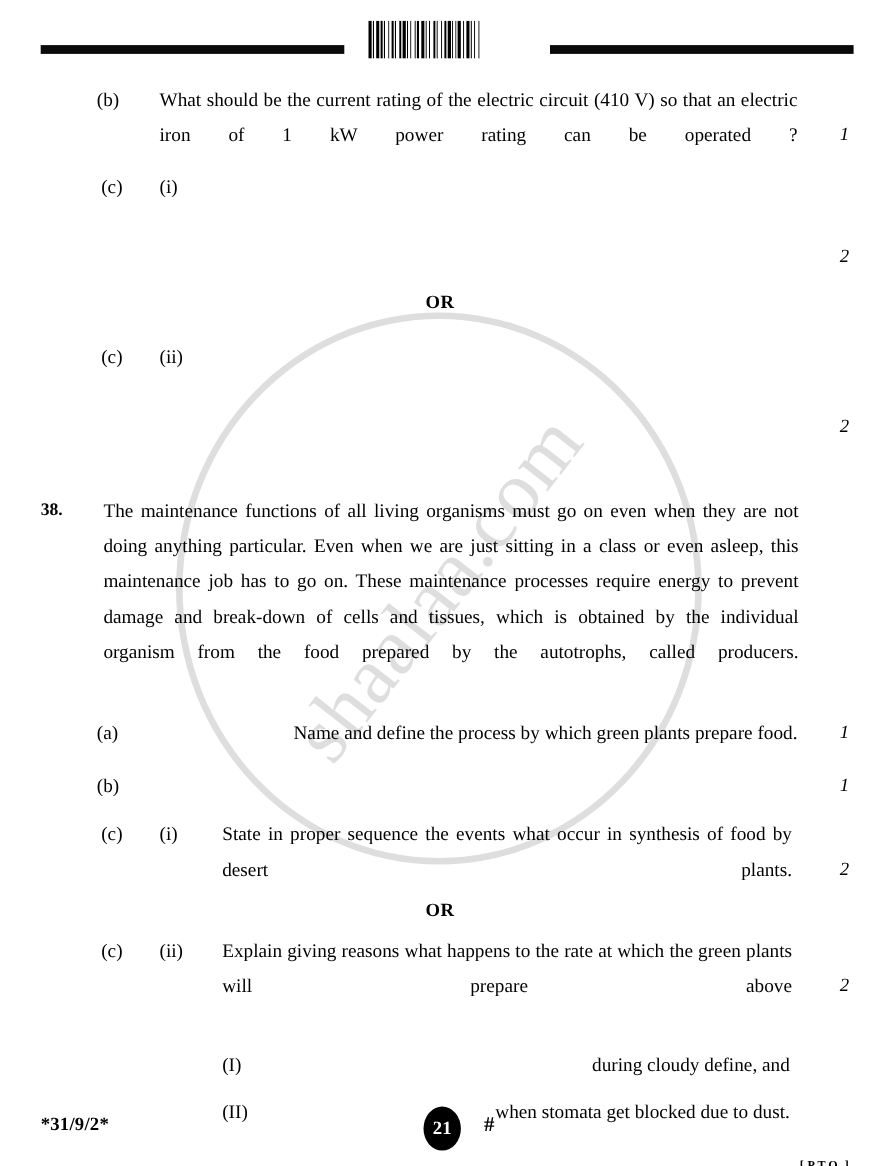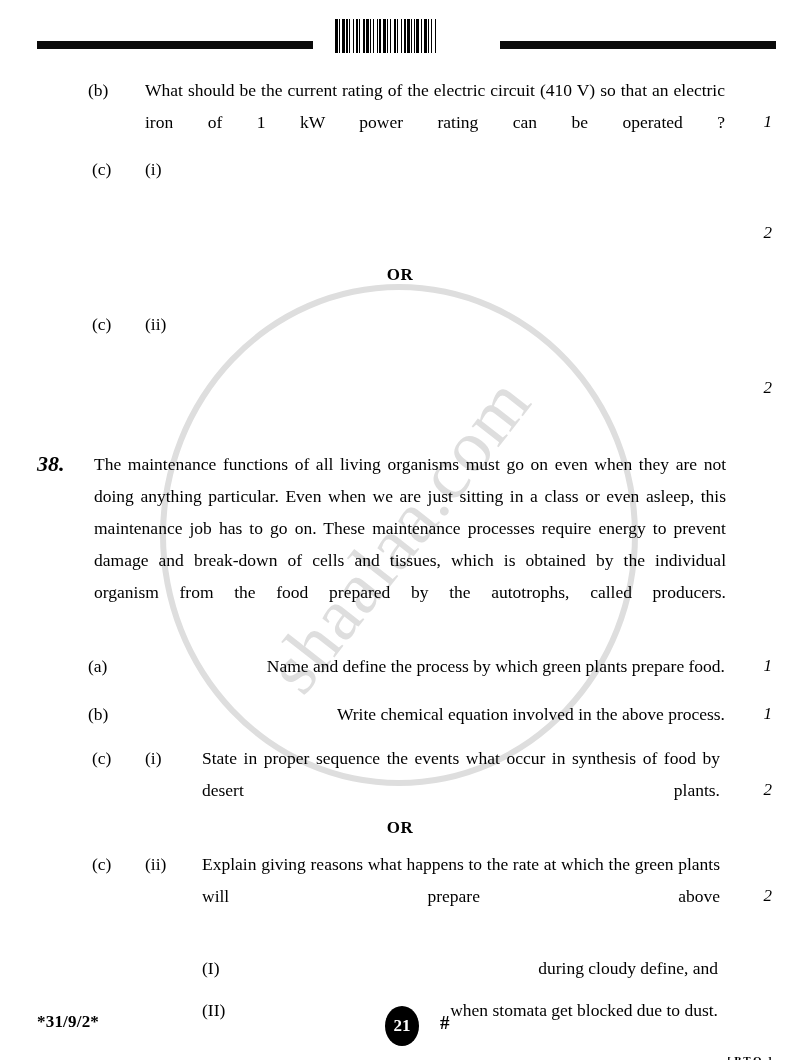--- a/index.html
+++ b/index.html
@@ -103,22 +103,21 @@
     align-items: flex-start;
   }
 
   .lbl {
     flex: 0 0 auto;
     font-size: 17.5px;
     line-height: 32px;
   }
   .lbl-num {
     font-weight: bold;
-    font-size: 22px;
-    font-style: italic;
+    font-size: 16px;
   }
 
   .body-text {
     font-size: 17.5px;
     line-height: 32px;
     text-align: justify;
     text-justify: inter-word;
   }
   .body-text::after {
     content: "";
@@ -310,21 +309,20 @@
       <div class="row">
         <div class="lbl" style="width:57px; margin-left:88px;">(a)</div>
         <div class="body-text nojust" style="width:580px;">Name and define the process by which green plants prepare food.</div>
       </div>
       <div class="marks" style="top:0px;">1</div>
     </div>
 
     <div class="qblock" style="position:absolute; left:0; top:698px; width:800px;">
       <div class="row">
         <div class="lbl" style="width:57px; margin-left:88px;">(b)</div>
-        <div class="body-text nojust" style="width:580px;">Write chemical equation involved in the above process.</div>
       </div>
       <div class="marks" style="top:0px;">1</div>
     </div>
 
     <div class="qblock" style="position:absolute; left:0; top:742px; width:800px;">
       <div class="row">
         <div class="lbl" style="width:53px; margin-left:92px;">(c)</div>
         <div class="lbl" style="width:57px;">(i)</div>
         <div class="body-text" style="width:518px;">State in proper sequence the events what occur in synthesis of food by desert plants.</div>
       </div>

